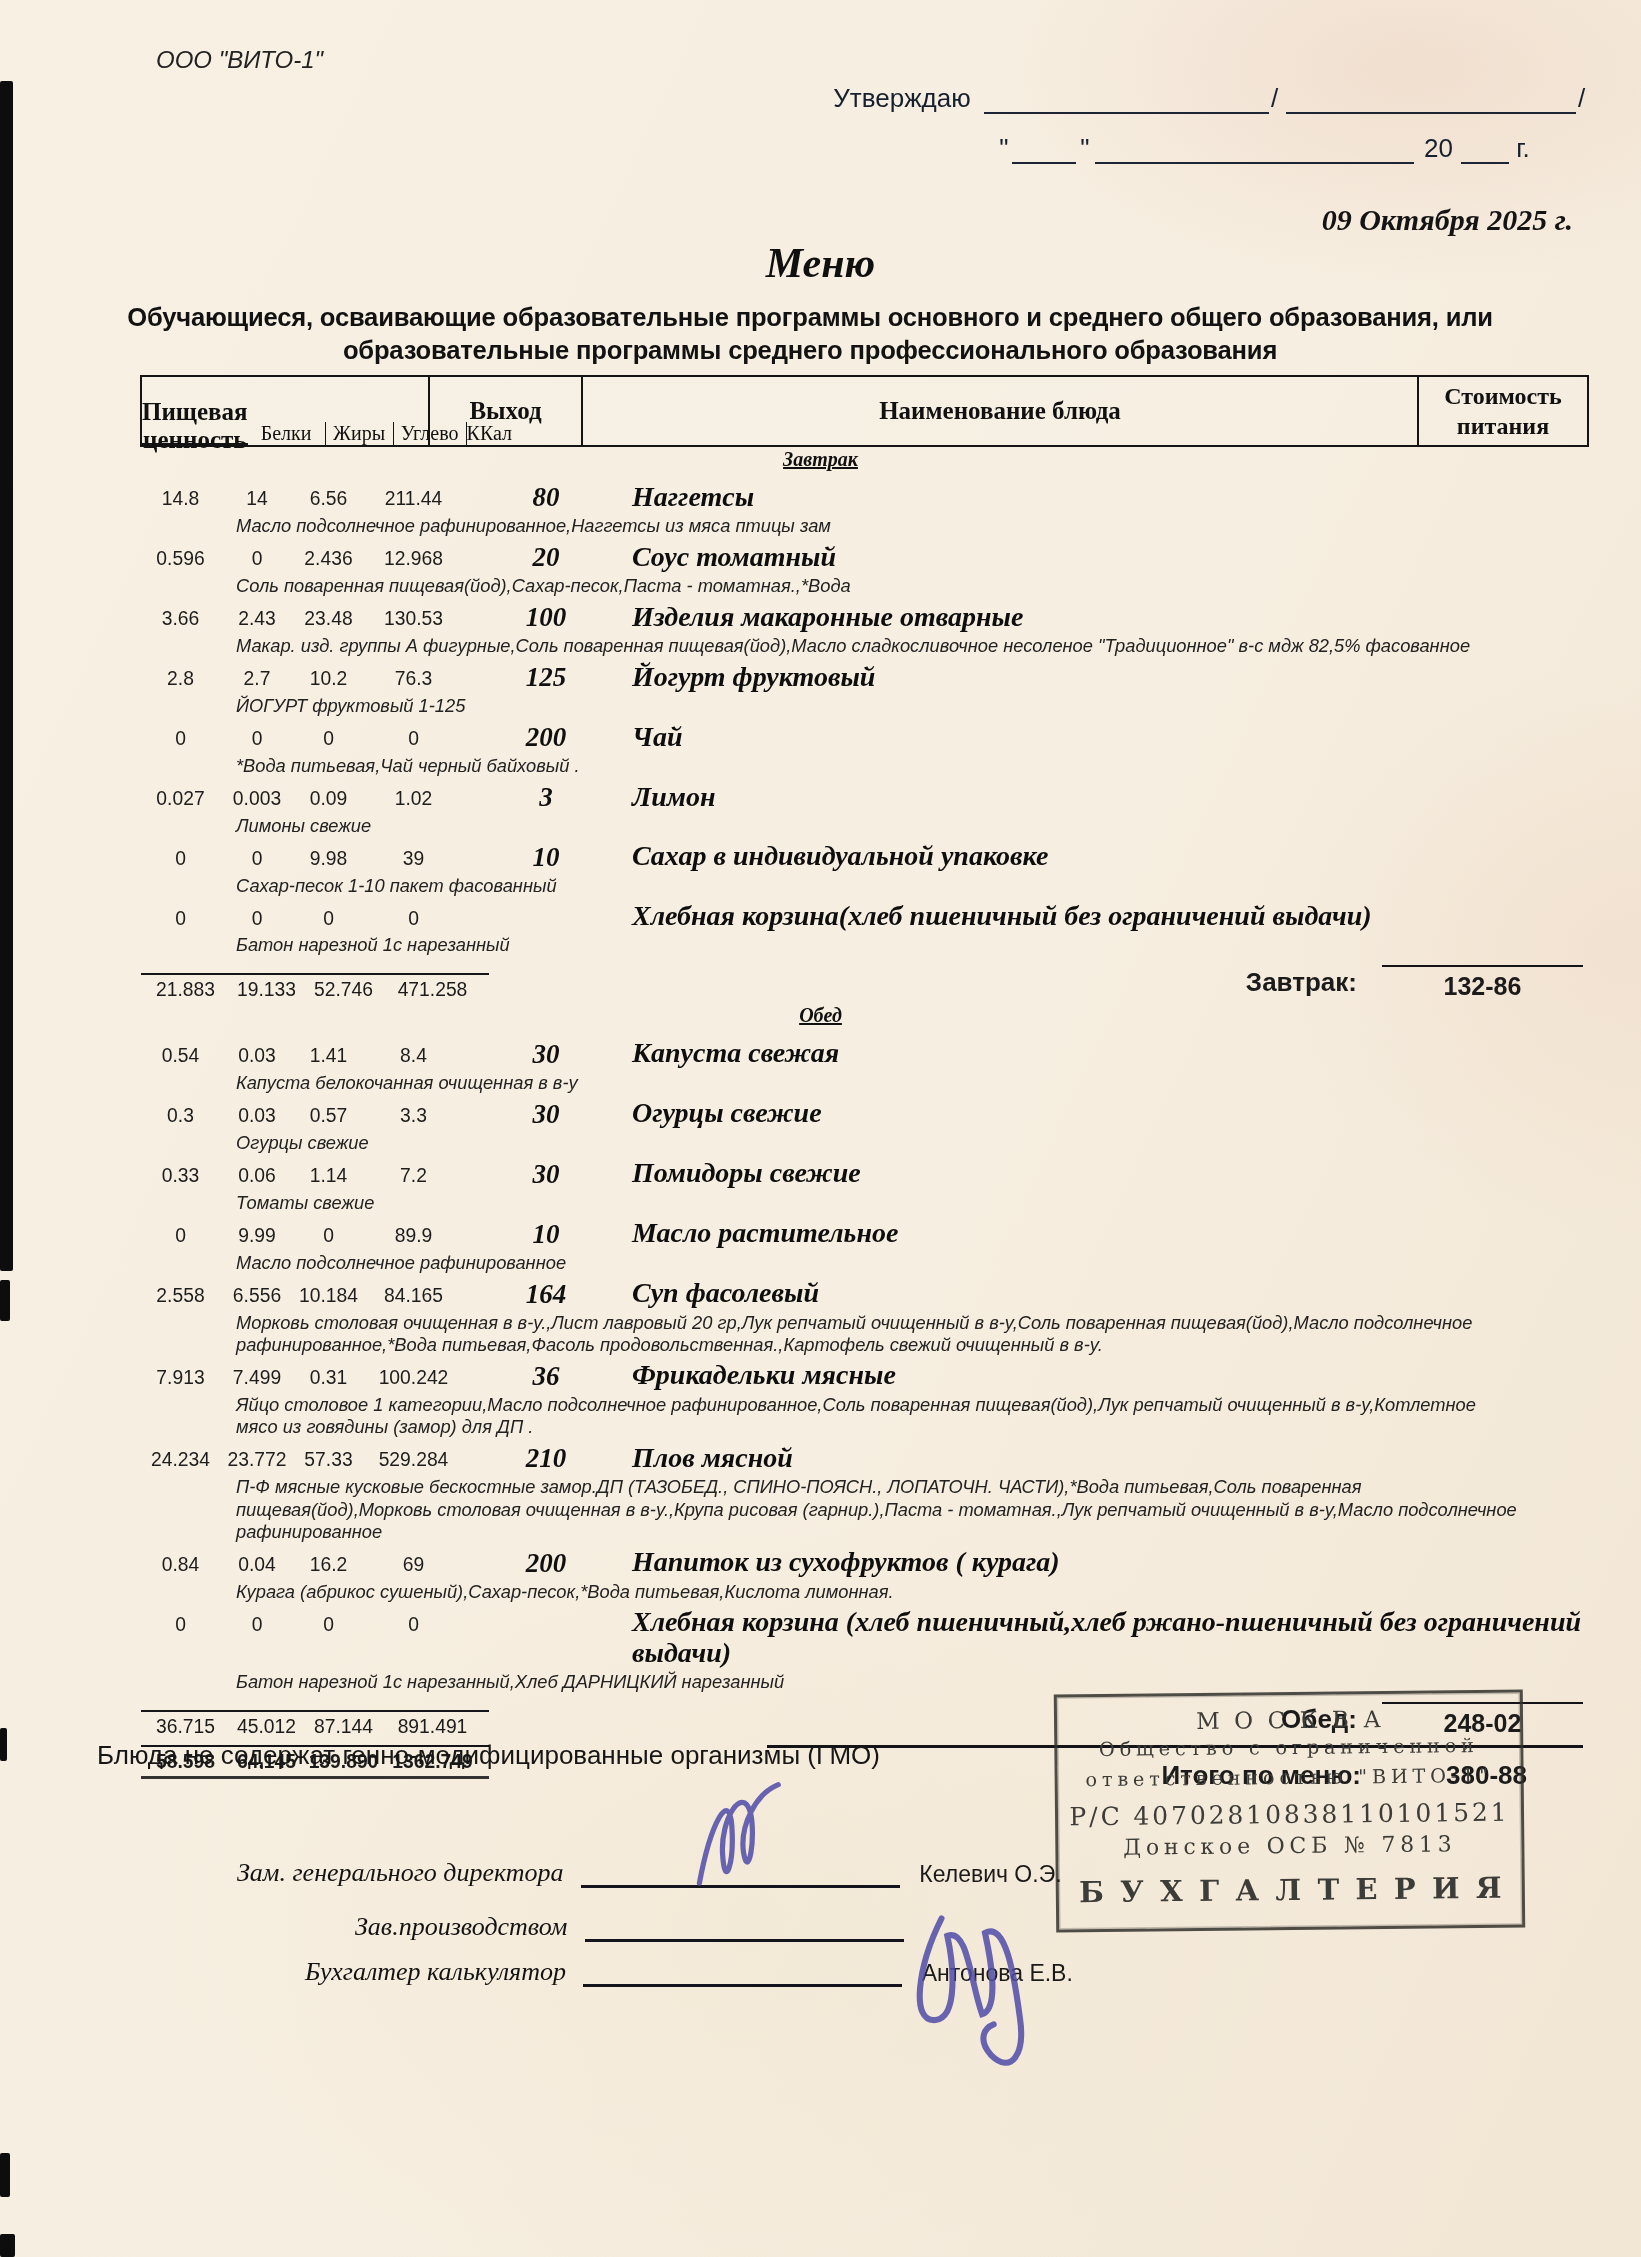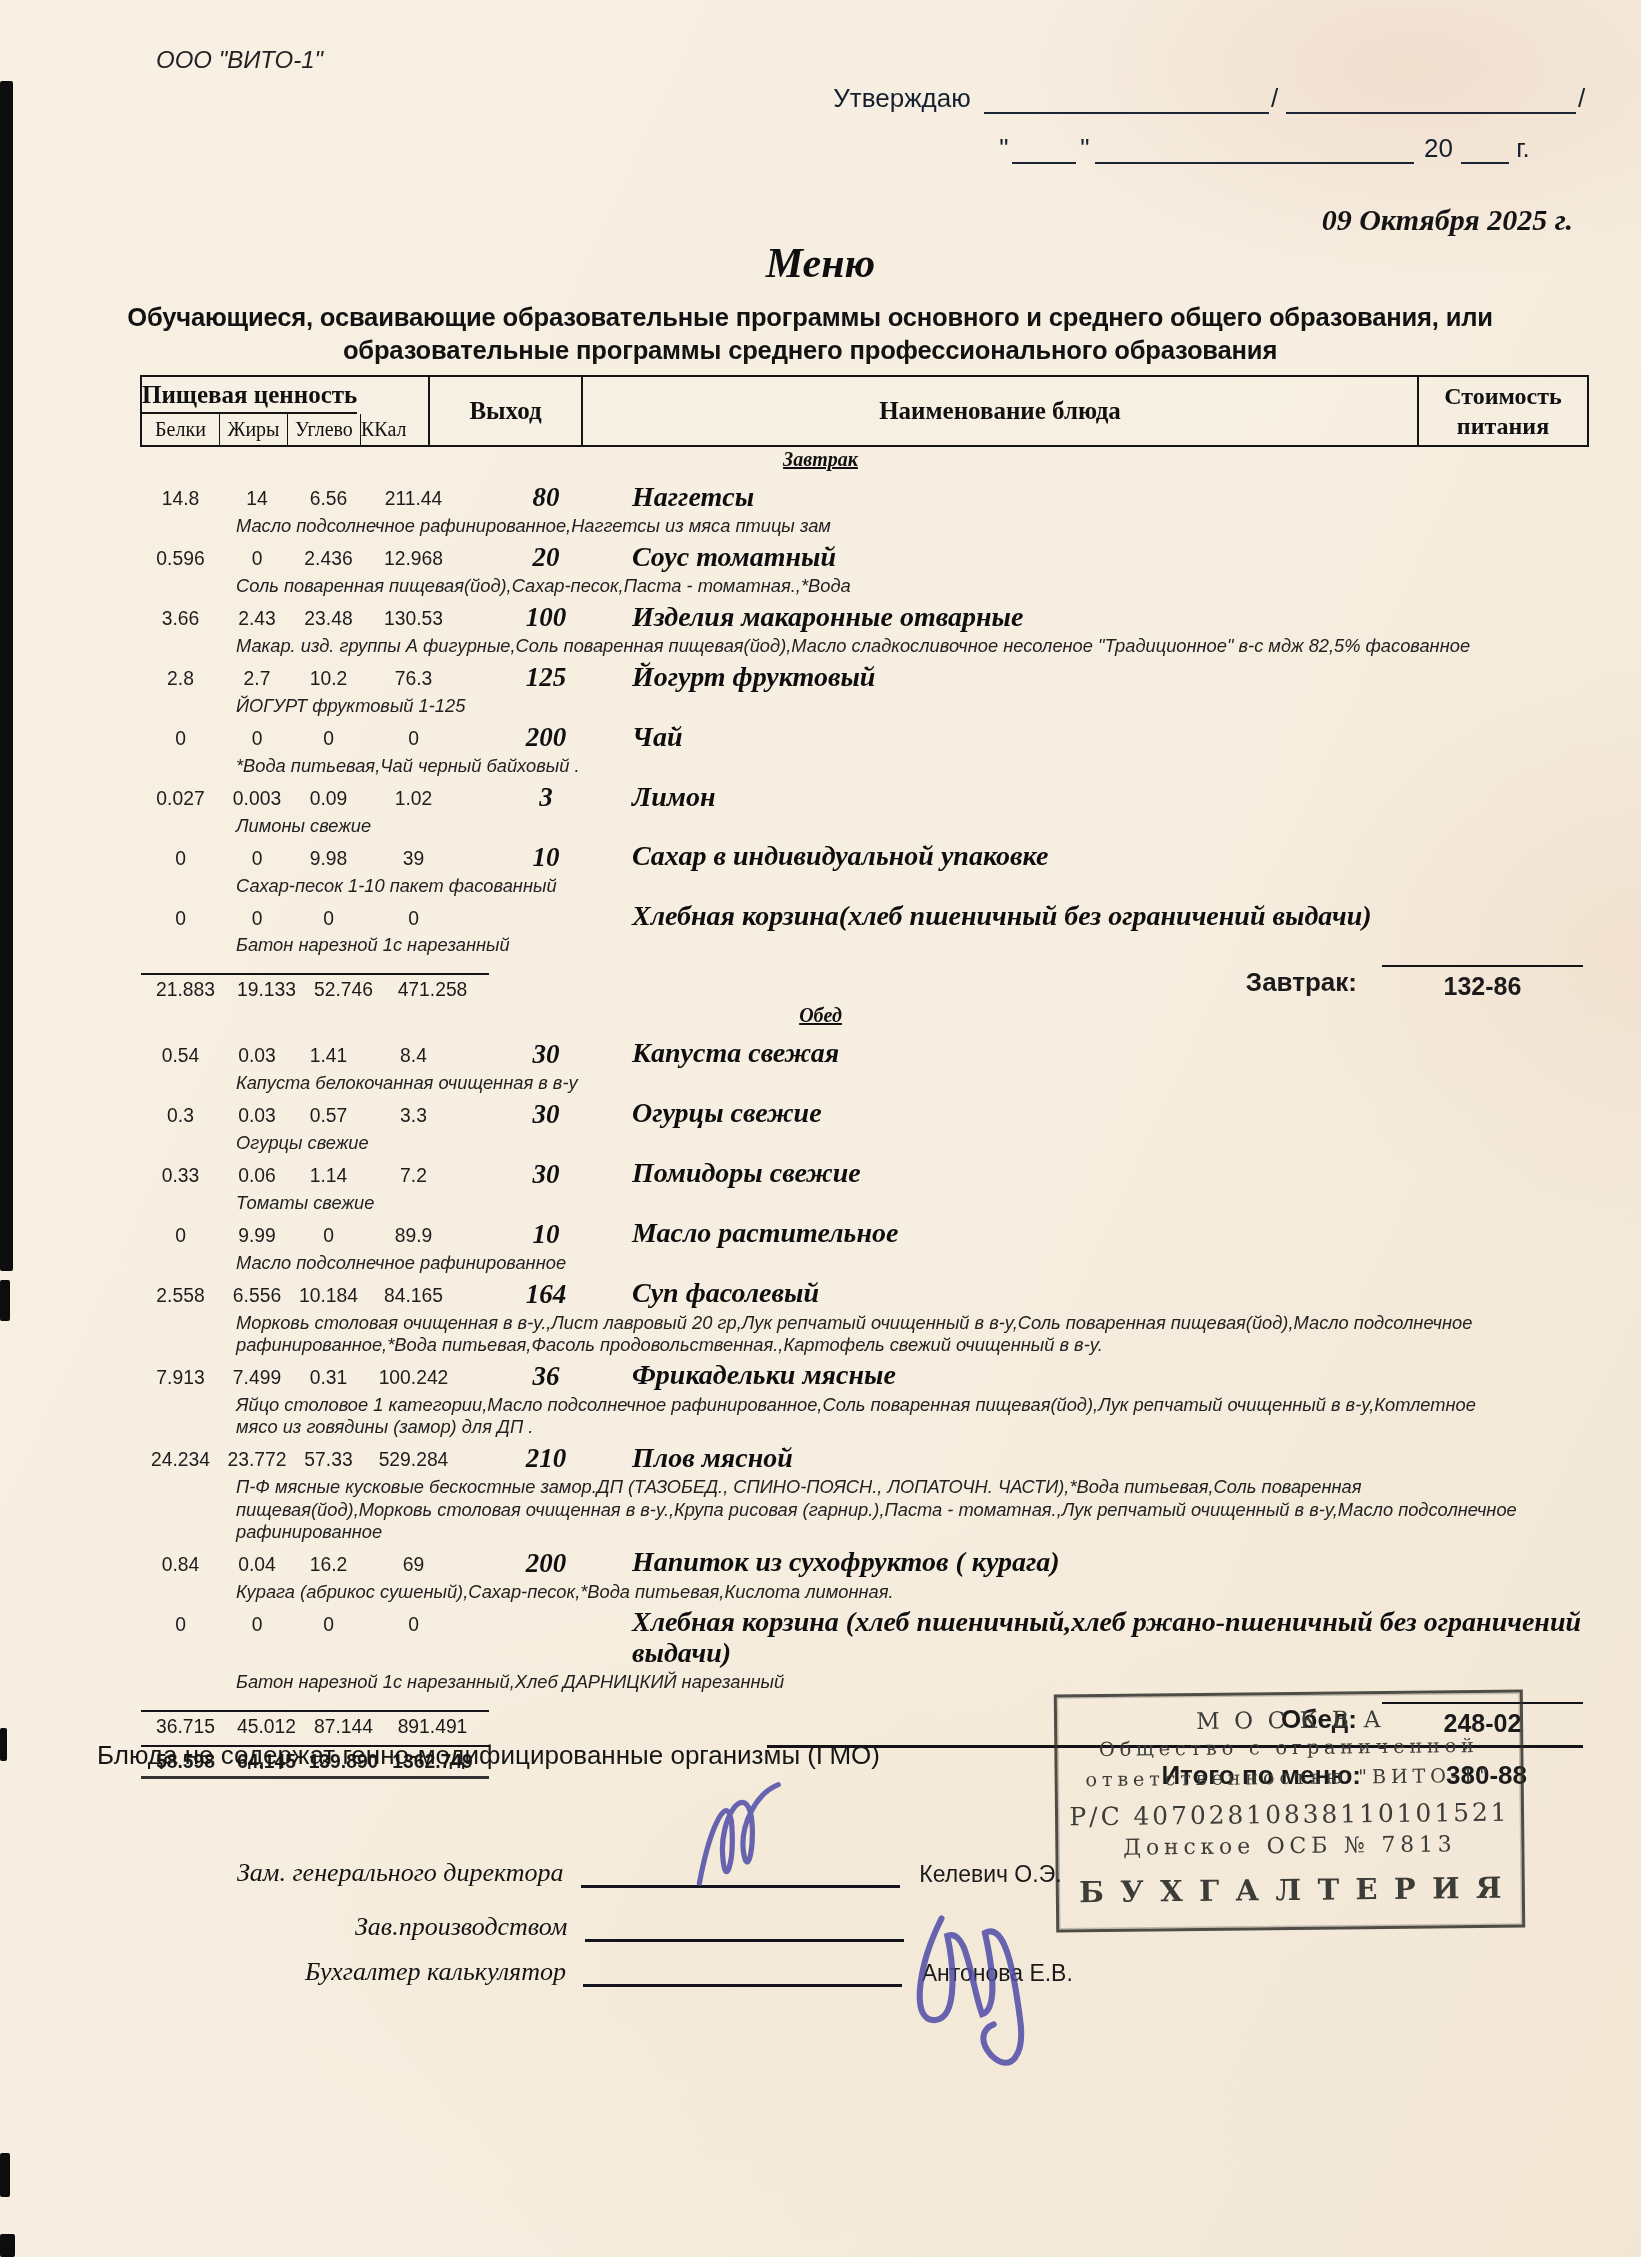--- a/index.html
+++ b/index.html
@@ -27,21 +27,21 @@
 
   .title{position:absolute;left:0;top:239px;width:1641px;text-align:center;
     font-family:"Liberation Serif",serif;font-weight:bold;font-style:italic;font-size:42px;color:#101010;}
   .subtitle{position:absolute;left:112px;top:301px;width:1396px;text-align:center;
     font-weight:bold;font-size:25.6px;line-height:1.3;letter-spacing:-0.2px;color:#121212;}
 
   .thead{position:absolute;left:140px;top:375px;width:1445px;height:68px;
     border:2.4px solid #141414;display:grid;grid-template-columns:286px 153px 836px auto;
     font-family:"Liberation Serif",serif;color:#111;background:rgba(255,255,255,.08);}
   .thead .cell{border-left:2.4px solid #141414;display:flex;align-items:center;justify-content:center;text-align:center;}
-  .thead .cell:first-child{border-left:none;flex-direction:column;align-items:flex-start;justify-content:flex-start;}
+  .thead .cell:first-child{border-left:none;flex-direction:row;align-items:flex-end;justify-content:flex-start;}
   .nut-top{height:35px;border-bottom:2.4px solid #141414;display:flex;align-items:center;justify-content:center;
     font-weight:bold;font-size:25px;}
   .nut-sub{flex:1;display:grid;grid-template-columns:77px 68px 73px auto;font-size:20px;}
   .nut-sub span{border-left:1.9px solid #141414;display:flex;align-items:center;justify-content:center;}
   .nut-sub span:first-child{border-left:none;}
   .h-big{font-weight:bold;font-size:25px;}
   .h-cost{font-weight:bold;font-size:24px;line-height:1.25;}
 
   .menu-body{position:absolute;left:0;top:446px;width:1641px;}
   .sec-title{margin:1.9px 0 9.7px;text-align:center;font-family:Liberation Serif, serif;

